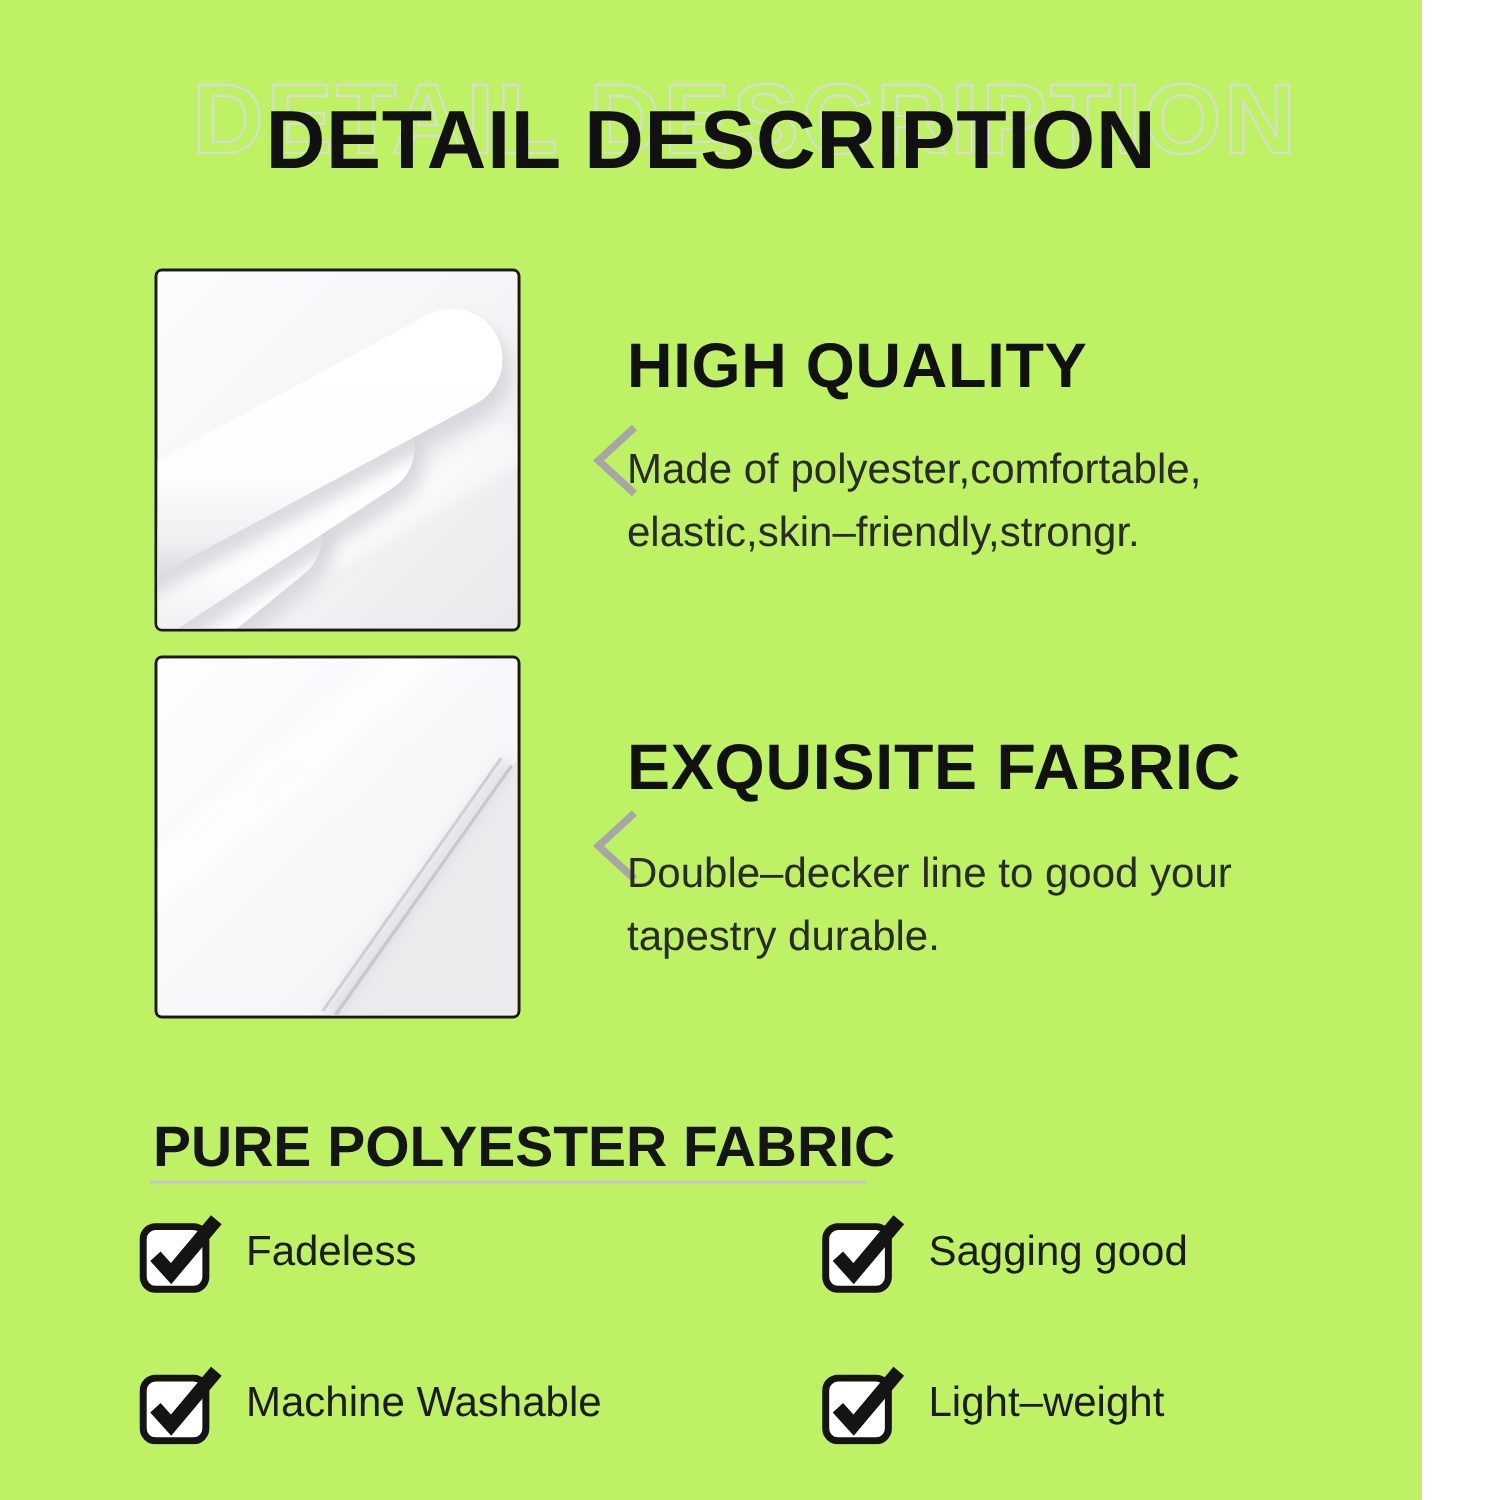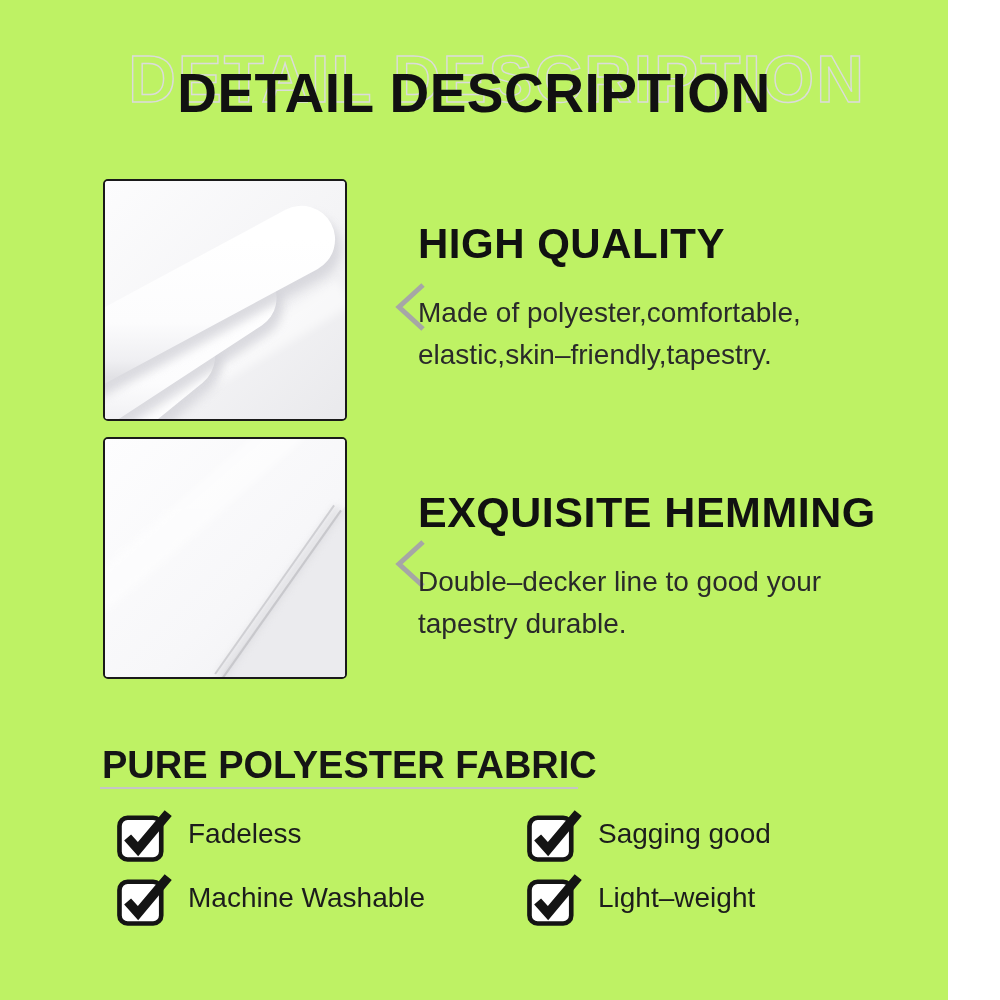--- a/index.html
+++ b/index.html
@@ -99,26 +99,27 @@
   .features-underline {
     position: absolute;
     left: 100px;
     top: 787px;
     width: 478px;
     height: 2px;
     background: #c5c5c5;
   }
   .features-grid {
     position: absolute;
-    left: 116px;
+    left: 92px;
     top: 806px;
     width: 830px;
     display: grid;
     grid-template-columns: 410px auto;
     grid-row-gap: 8px;
+    gap: 45px;
   }
   .feature {
     display: flex;
     align-items: center;
     gap: 14px;
     height: 56px;
   }
   .feature svg { display: block; width: 58px; height: 56px; flex: 0 0 auto; }
   .feature .feature-label {
     font-size: 28px;
@@ -171,21 +172,21 @@
   </div>
 
   <svg class="chevron chevron-1" viewBox="0 0 36 52">
     <polyline points="32,4 8,26 32,48" fill="none" stroke="#a6a6a6" stroke-width="5"></polyline>
   </svg>
 
   <div class="copy copy-1">
     <h2>HIGH QUALITY</h2>
     <p>
       <span>Made of polyester,comfortable,</span>
-      <span>elastic,skin–friendly,tapestry.</span>
+      <span>elastic,skin–friendly,strongr.</span>
     </p>
   </div>
 
   <div class="photo photo-2">
     <svg viewBox="0 0 242 240">
       <defs>
         <linearGradient id="bg2" x1="0" y1="0" x2="1" y2="1">
           <stop offset="0" stop-color="#fdfdfe"></stop>
           <stop offset="0.6" stop-color="#f7f7f9"></stop>
           <stop offset="1" stop-color="#f0f0f3"></stop>
@@ -201,21 +202,21 @@
       <path d="M238 72 L118 242" stroke="#c8c8cc" stroke-width="2.2" fill="none"></path>
       <path d="M231 67 L111 237" stroke="#cfcfd3" stroke-width="2" fill="none"></path>
     </svg>
   </div>
 
   <svg class="chevron chevron-2" viewBox="0 0 36 52">
     <polyline points="32,4 8,26 32,48" fill="none" stroke="#a6a6a6" stroke-width="5"></polyline>
   </svg>
 
   <div class="copy copy-2">
-    <h2>EXQUISITE HEMMING</h2>
+    <h2>EXQUISITE FABRIC</h2>
     <p>
       <span>Double–decker line to good your</span>
       <span>tapestry durable.</span>
     </p>
   </div>
 
   <h3 class="features-heading">PURE POLYESTER FABRIC</h3>
   <div class="features-underline"></div>
 
   <div class="features-grid">

